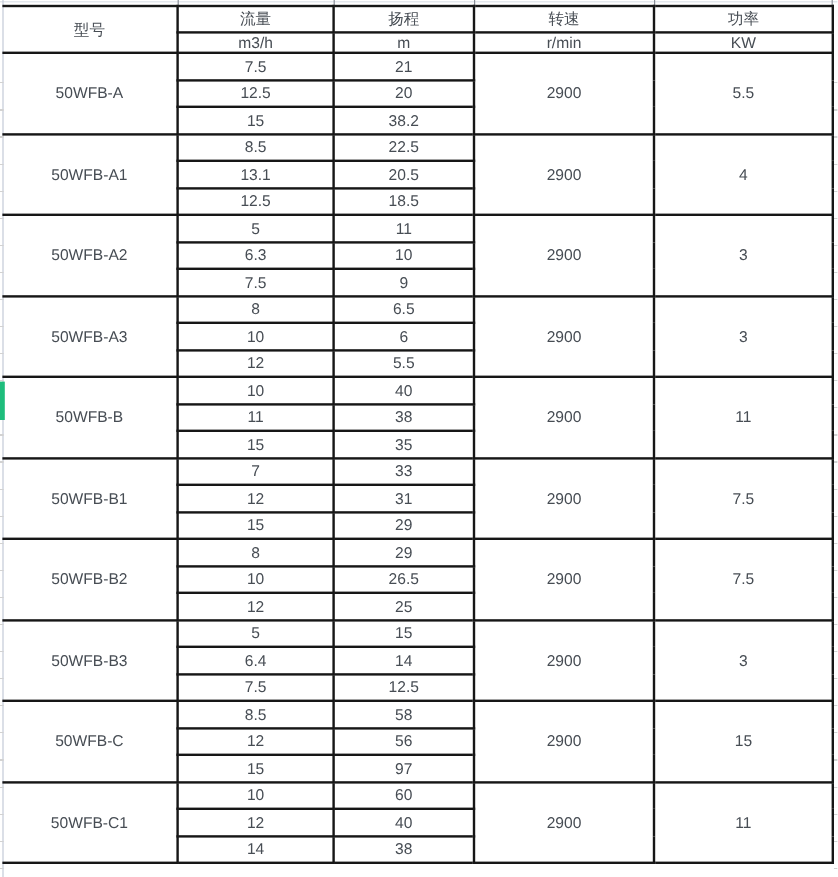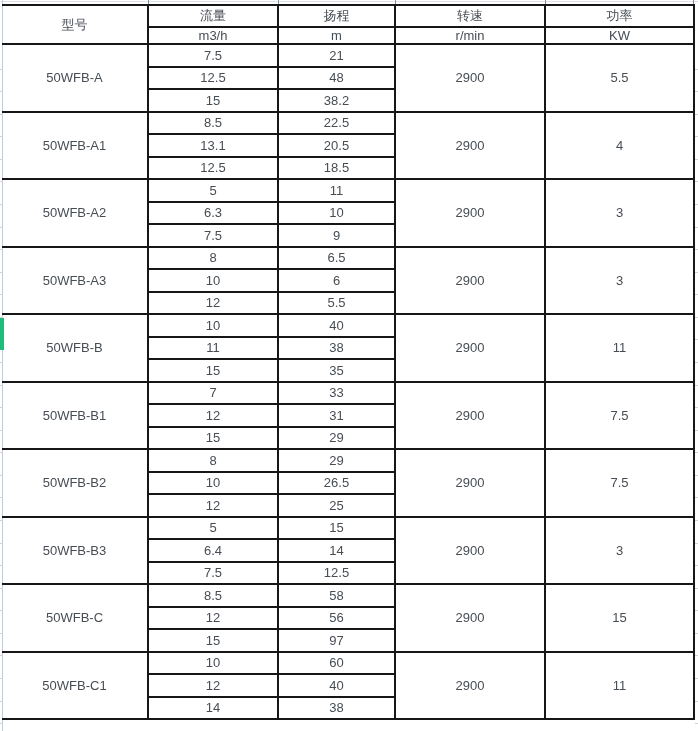--- a/index.html
+++ b/index.html
@@ -111,21 +111,21 @@
     <tbody>
     <tr>
       <td class="first-col" rowspan="3">50WFB-A</td>
       <td>7.5</td>
       <td>21</td>
       <td rowspan="3">2900</td>
       <td rowspan="3">5.5</td>
     </tr>
     <tr>
       <td>12.5</td>
-      <td>48</td>
+      <td>20</td>
     </tr>
     <tr>
       <td>15</td>
       <td>38.2</td>
     </tr>
 
     <tr>
       <td class="first-col" rowspan="3">50WFB-A1</td>
       <td>8.5</td>
       <td>22.5</td>

